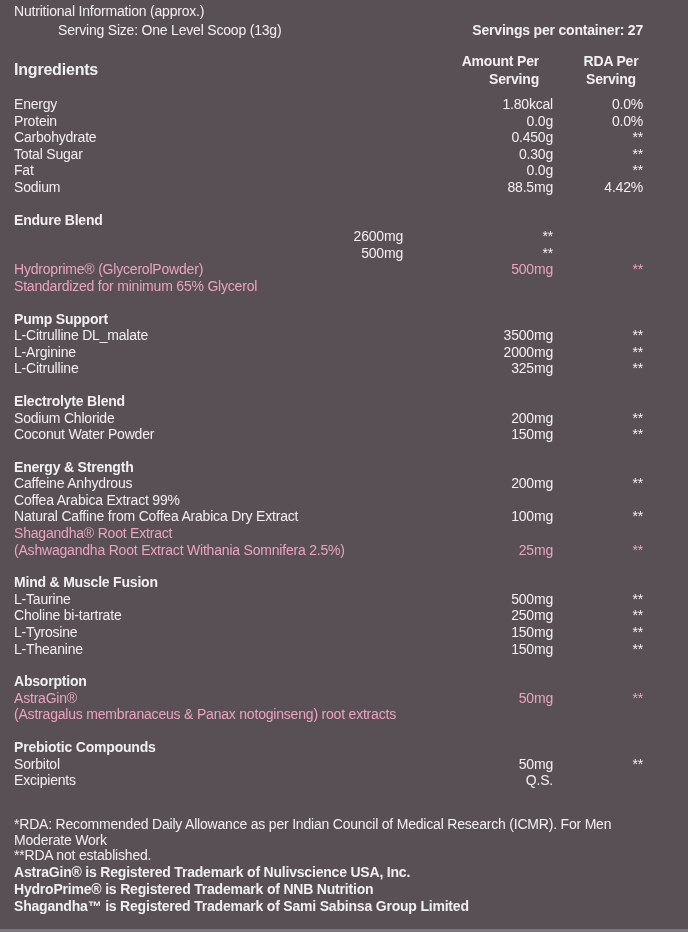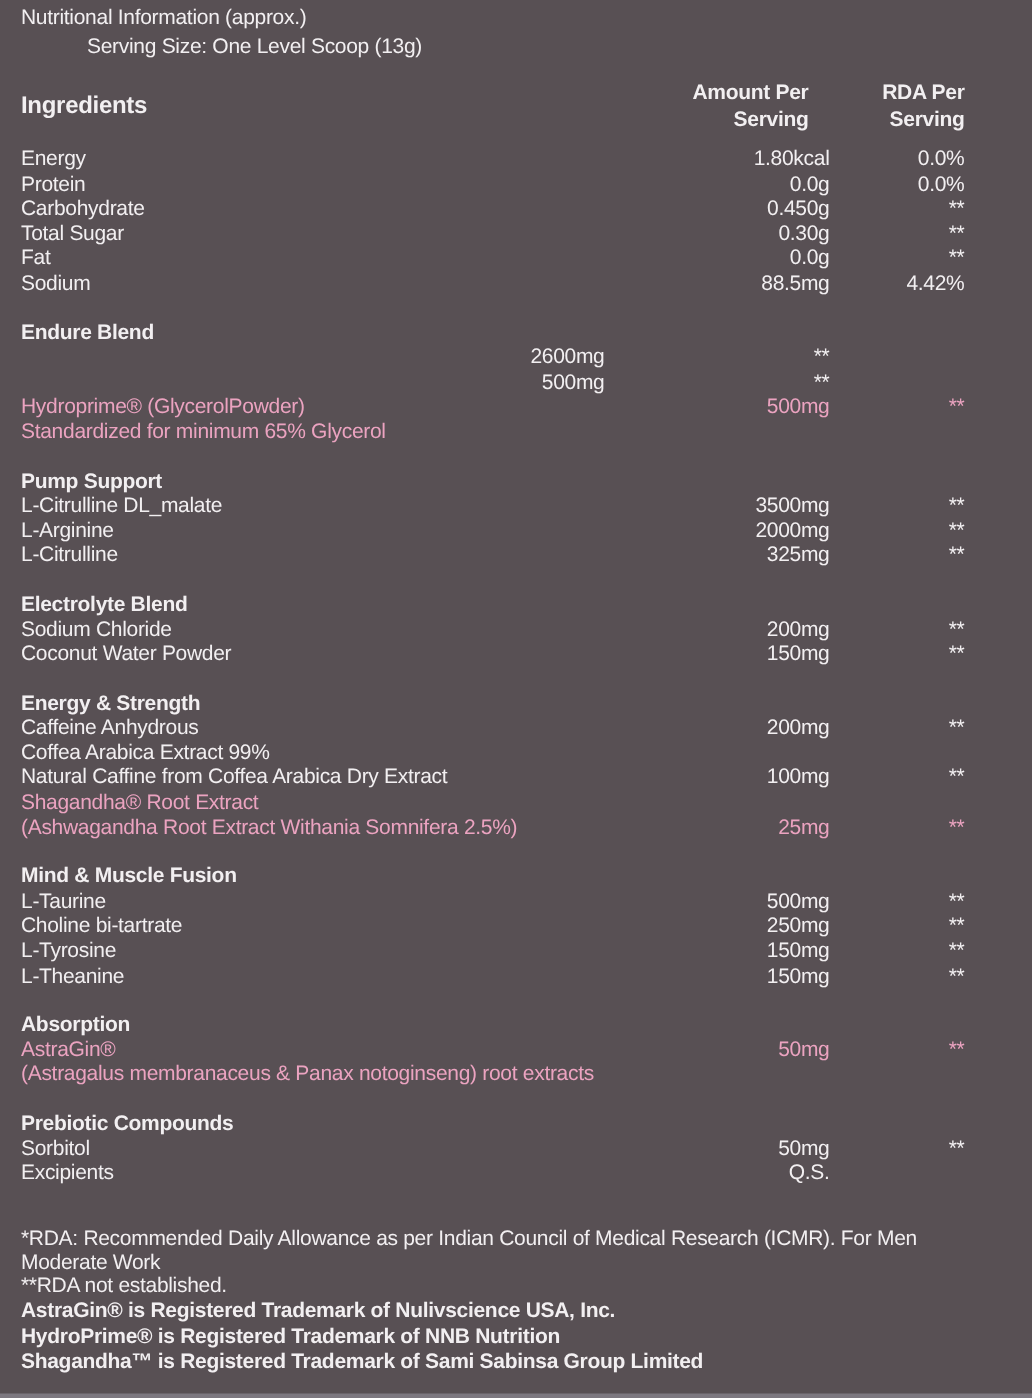--- a/index.html
+++ b/index.html
@@ -17,21 +17,21 @@
     letter-spacing:-0.2px;
   }
   .label{padding:2px 45px 0 14px;width:688px;}
   .line{font-size:14px;line-height:19px;}
   .row-between{display:flex;justify-content:space-between;align-items:baseline;margin-left:44px;}
   .b{font-weight:bold;}
   .cols{display:grid;grid-template-columns:1fr 150px 90px;align-items:center;}
   .cols-header{margin-top:12px;gap:14px;}
   .cell-r{text-align:right;}
   .hdr-amount{display:inline-block;max-width:88px;text-align:right;font-size:14px;line-height:18px;}
-  .hdr-rda{display:inline-block;max-width:64px;text-align:right;font-size:14px;line-height:18px;}
+  .hdr-rda{display:inline-block;max-width:64px;text-align:center;font-size:14px;line-height:18px;}
   #sections{margin-top:8px;}
   .section{margin-top:0;}
   .section.gap{margin-top:16px;}
   .section-title{font-size:14px;line-height:16.6px;font-weight:bold;}
   .row{font-size:14px;line-height:16.6px;}
   .row .name{white-space:nowrap;overflow:visible;}
   .row.pink{color:var(--pink);}
   #footnotes{margin-top:28px;max-width:645px;}
   .footnote{font-size:14px;line-height:15.8px;}
   .footnote.bold{font-weight:bold;line-height:17px;}
@@ -39,20 +39,21 @@
 </style>
 </head>
 <body>
 
 <div class="label">
 
   <div class="tophead">
     <div class="line">Nutritional Information (approx.)</div>
     <div class="row-between">
       <div class="line">Serving Size: One Level Scoop (13g)</div>
+      <div class="line b">Servings per container: 27</div>
     </div>
   </div>
 
   <div class="cols cols-header">
     <div class="b">Ingredients</div>
     <div class="cell-r">
       <span class="hdr-amount b">Amount Per Serving</span>
     </div>
     <div class="cell-r">
       <span class="hdr-rda b">RDA Per Serving</span>

